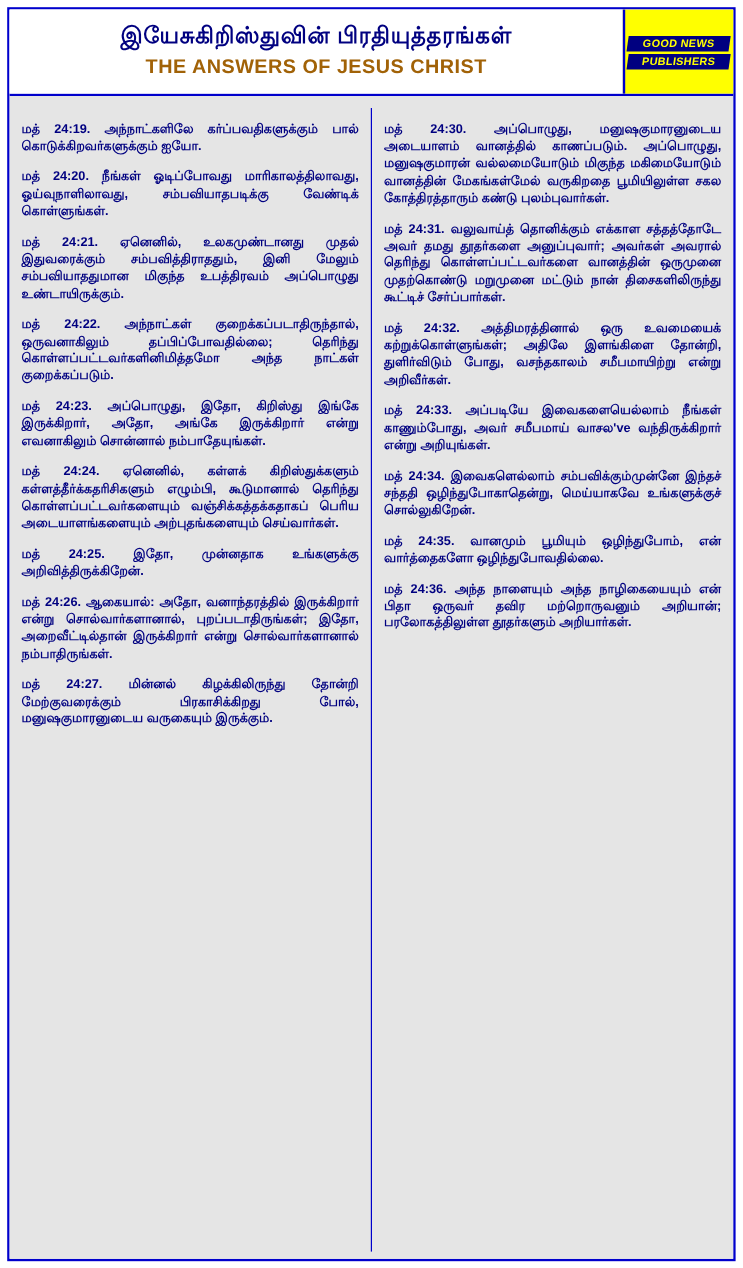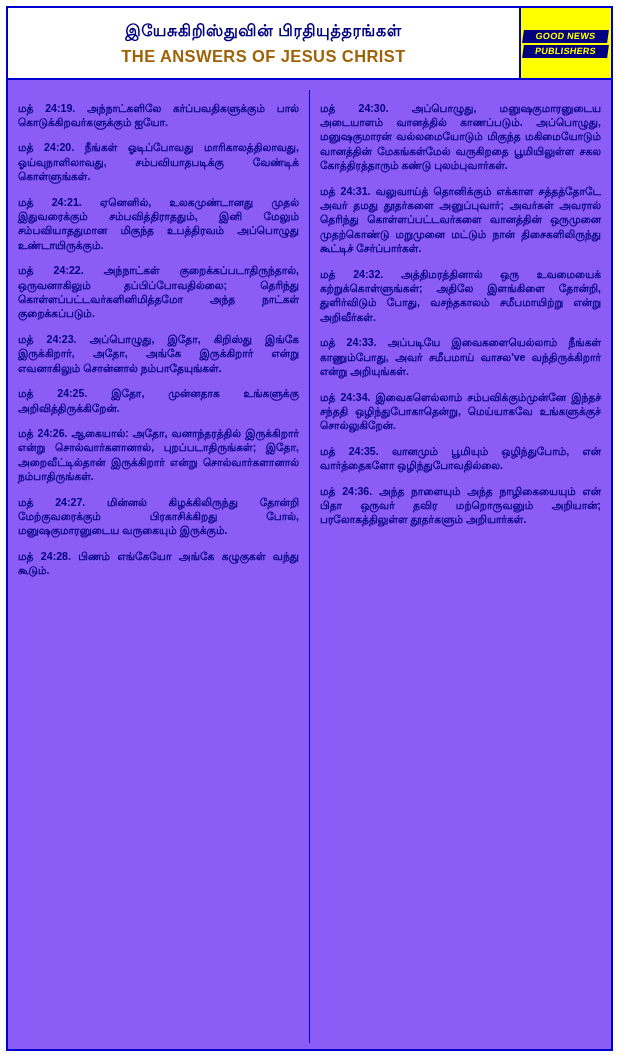--- a/index.html
+++ b/index.html
@@ -90,41 +90,41 @@
   .title-box {
     flex: 1;
     display: flex;
     flex-direction: column;
     align-items: center;
     justify-content: center;
     background: #ffffff;
     padding: 2px 4px;
   }
   .title-ta {
-    font-size: 16px;
+    font-size: 19px;
     font-weight: bold;
     color: #000080;
     letter-spacing: 0.6px;
     text-align: center;
     line-height: 20px;
     white-space: nowrap;
   }
   .title-en {
     font-size: 16.5px;
     font-weight: bold;
     color: #a16207;
     letter-spacing: 0.4px;
     text-align: center;
     margin-top: 6px;
   }
 
   
   .body-area {
     flex: 1;
-    background: #8b5cf6;
+    background: #e5e5e5;
     display: flex;
     box-sizing: border-box;
     padding: 10px 0 6px 0;
   }
   .column {
     flex: 1;
     box-sizing: border-box;
     padding: 0 10px;
   }
   .column.left {
@@ -168,24 +168,24 @@
     </div>
 
     <div class="body-area">
 
       <div class="column left">
         <p class="verse">மத் 24:19. அந்நாட்களிலே கர்ப்பவதிகளுக்கும் பால் கொடுக்கிறவர்களுக்கும் ஐயோ.</p>
         <p class="verse">மத் 24:20. நீங்கள் ஓடிப்போவது மாரிகாலத்திலாவது, ஓய்வுநாளிலாவது, சம்பவியாதபடிக்கு வேண்டிக் கொள்ளுங்கள்.</p>
         <p class="verse">மத் 24:21. ஏனெனில், உலகமுண்டானது முதல் இதுவரைக்கும் சம்பவித்திராததும், இனி மேலும் சம்பவியாததுமான மிகுந்த உபத்திரவம் அப்பொழுது உண்டாயிருக்கும்.</p>
         <p class="verse">மத் 24:22. அந்நாட்கள் குறைக்கப்படாதிருந்தால், ஒருவனாகிலும் தப்பிப்போவதில்லை; தெரிந்து கொள்ளப்பட்டவர்களினிமித்தமோ அந்த நாட்கள் குறைக்கப்படும்.</p>
         <p class="verse">மத் 24:23. அப்பொழுது, இதோ, கிறிஸ்து இங்கே இருக்கிறார், அதோ, அங்கே இருக்கிறார் என்று எவனாகிலும் சொன்னால் நம்பாதேயுங்கள்.</p>
+        <p class="verse">மத் 24:24. ஏனெனில், கள்ளக் கிறிஸ்துக்களும் கள்ளத்தீர்க்கதரிசிகளும் எழும்பி, கூடுமானால் தெரிந்து கொள்ளப்பட்டவர்களையும் வஞ்சிக்கத்தக்கதாகப் பெரிய அடையாளங்களையும் அற்புதங்களையும் செய்வார்கள்.</p>
         <p class="verse">மத் 24:25. இதோ, முன்னதாக உங்களுக்கு அறிவித்திருக்கிறேன்.</p>
         <p class="verse">மத் 24:26. ஆகையால்: அதோ, வனாந்தரத்தில் இருக்கிறார் என்று சொல்வார்களானால், புறப்படாதிருங்கள்; இதோ, அறைவீட்டில்தான் இருக்கிறார் என்று சொல்வார்களானால் நம்பாதிருங்கள்.</p>
         <p class="verse">மத் 24:27. மின்னல் கிழக்கிலிருந்து தோன்றி மேற்குவரைக்கும் பிரகாசிக்கிறது போல், மனுஷகுமாரனுடைய வருகையும் இருக்கும்.</p>
-        <p class="verse">மத் 24:28. பிணம் எங்கேயோ அங்கே கழுகுகள் வந்து கூடும்.</p>
       </div>
 
       <div class="column right">
         <p class="verse">மத் 24:30. அப்பொழுது, மனுஷகுமாரனுடைய அடையாளம் வானத்தில் காணப்படும். அப்பொழுது, மனுஷகுமாரன் வல்லமையோடும் மிகுந்த மகிமையோடும் வானத்தின் மேகங்கள்மேல் வருகிறதை பூமியிலுள்ள சகல கோத்திரத்தாரும் கண்டு புலம்புவார்கள்.</p>
         <p class="verse">மத் 24:31. வலுவாய்த் தொனிக்கும் எக்காள சத்தத்தோடே அவர் தமது தூதர்களை அனுப்புவார்; அவர்கள் அவரால் தெரிந்து கொள்ளப்பட்டவர்களை வானத்தின் ஒருமுனை முதற்கொண்டு மறுமுனை மட்டும் நான் திசைகளிலிருந்து கூட்டிச் சேர்ப்பார்கள்.</p>
         <p class="verse">மத் 24:32. அத்திமரத்தினால் ஒரு உவமையைக் கற்றுக்கொள்ளுங்கள்; அதிலே இளங்கிளை தோன்றி, துளிர்விடும் போது, வசந்தகாலம் சமீபமாயிற்று என்று அறிவீர்கள்.</p>
         <p class="verse">மத் 24:33. அப்படியே இவைகளையெல்லாம் நீங்கள் காணும்போது, அவர் சமீபமாய் வாசல've வந்திருக்கிறார் என்று அறியுங்கள்.</p>
         <p class="verse">மத் 24:34. இவைகளெல்லாம் சம்பவிக்கும்முன்னே இந்தச் சந்ததி ஒழிந்துபோகாதென்று, மெய்யாகவே உங்களுக்குச் சொல்லுகிறேன்.</p>
         <p class="verse">மத் 24:35. வானமும் பூமியும் ஒழிந்துபோம், என் வார்த்தைகளோ ஒழிந்துபோவதில்லை.</p>
         <p class="verse">மத் 24:36. அந்த நாளையும் அந்த நாழிகையையும் என் பிதா ஒருவர் தவிர மற்றொருவனும் அறியான்; பரலோகத்திலுள்ள தூதர்களும் அறியார்கள்.</p>

